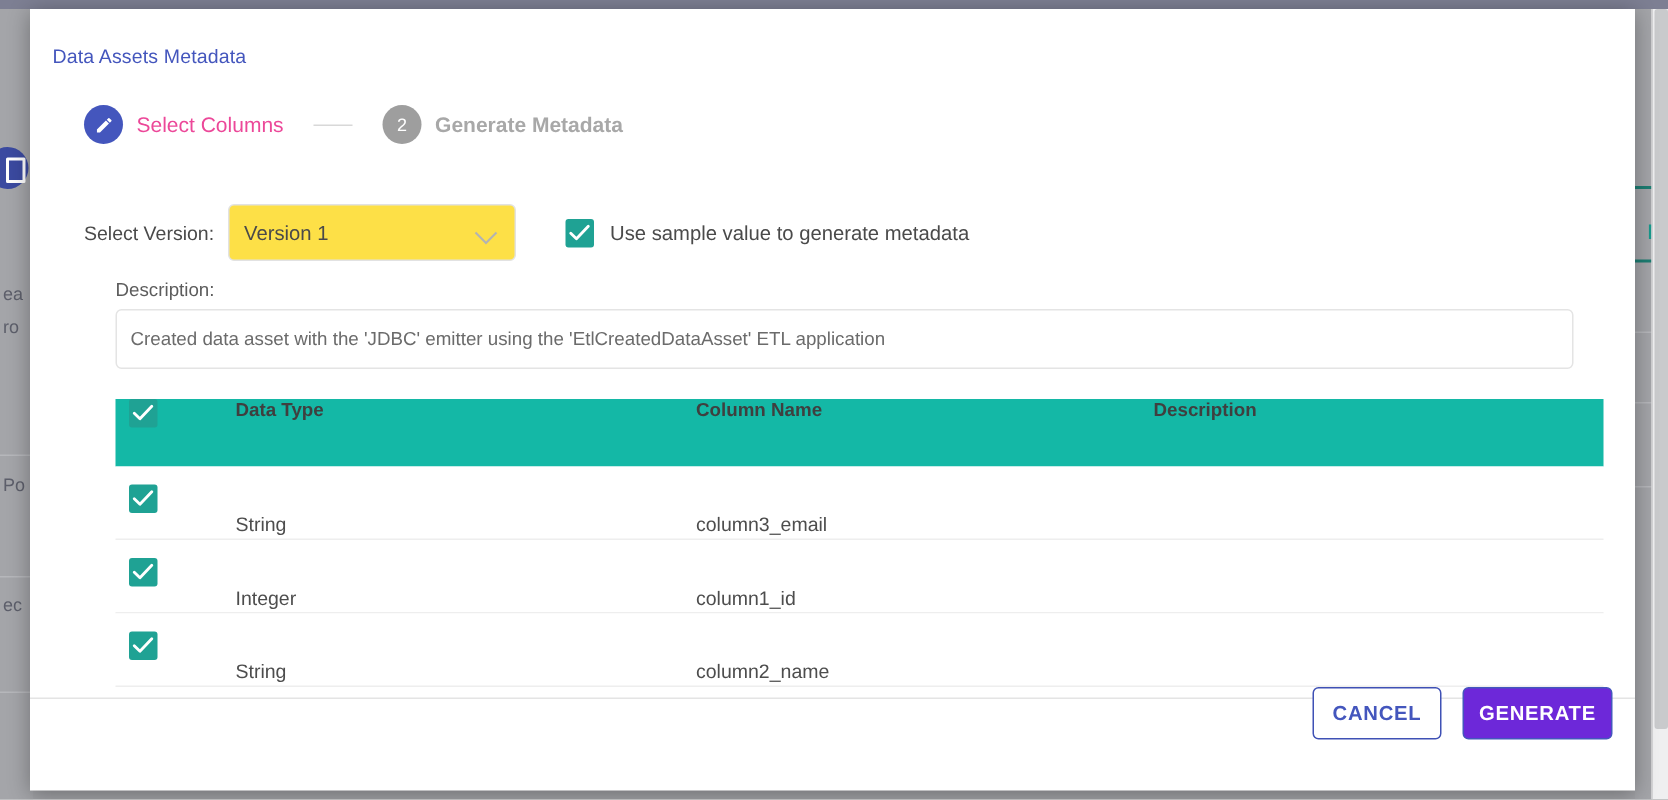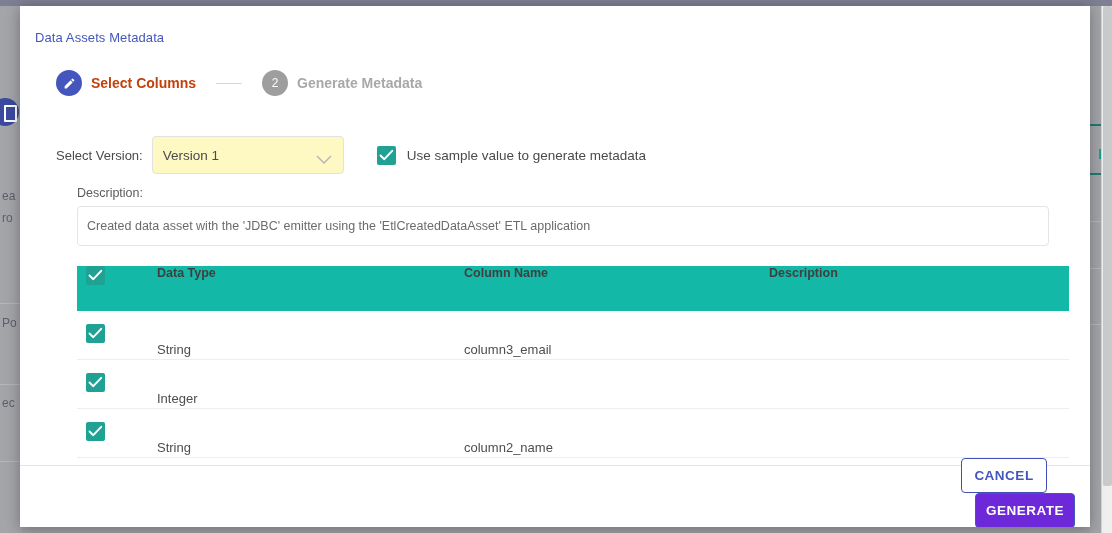--- a/index.html
+++ b/index.html
@@ -165,22 +165,22 @@
     justify-content: center;
     color: #ffffff;
     font-size: 12px;
     flex: 0 0 auto;
   }
   .step-circle.active { background: #4456bd; }
   .step-circle.inactive { background: #9e9e9e; }
   .step-label {
     margin-left: 9px;
     font-size: 14px;
-    font-weight: bold;
-    color: #c2410c;
+    font-weight: normal;
+    color: #ec4899;
   }
   .step-label.dim { color: #a8a8a8; font-weight: bold; }
   .step-connector {
     width: 26px;
     height: 1px;
     background: #d8d8d8;
     margin: 0 20px;
   }
   .pencil-icon svg { display: block; }
 
@@ -195,21 +195,21 @@
   .version-label {
     font-size: 13px;
     color: #4a4a4a;
     margin-right: 9px;
   }
   .select-box {
     width: 192px;
     height: 38px;
     border: 1px solid #e2e2e2;
     border-radius: 4px;
-    background: #fef9c3;
+    background: #fde047;
     display: flex;
     align-items: center;
     padding: 0 10px;
     position: relative;
   }
   .select-value {
     font-size: 13.5px;
     color: #4a4a4a;
   }
   .chev {
@@ -310,22 +310,21 @@
     height: 1px;
     background: #e4e4e4;
   }
 
   
   .actions {
     position: absolute;
     right: 15px;
     top: 452px;
     display: flex;
-    align-items: flex-start;
-    flex-direction: column;
+    align-items: center;
   }
   .btn {
     height: 35px;
     border-radius: 4px;
     font-size: 13.5px;
     font-weight: bold;
     letter-spacing: 0.5px;
     cursor: pointer;
     display: flex;
     align-items: center;
@@ -463,20 +462,21 @@
 
     <div class="tbl-row">
       <div class="c-check">
         <span class="cb">
           <svg width="15" height="13" viewBox="0 0 15 13">
             <path d="M1.5 6.5 L5.3 10.2 L13.2 1.8" fill="none" stroke="#ffffff" stroke-width="1.9" stroke-linecap="round" stroke-linejoin="round"></path>
           </svg>
         </span>
       </div>
       <div class="c-type td">Integer</div>
+      <div class="c-name td">column1_id</div>
       <div class="c-desc td"></div>
     </div>
 
     <div class="tbl-row">
       <div class="c-check">
         <span class="cb">
           <svg width="15" height="13" viewBox="0 0 15 13">
             <path d="M1.5 6.5 L5.3 10.2 L13.2 1.8" fill="none" stroke="#ffffff" stroke-width="1.9" stroke-linecap="round" stroke-linejoin="round"></path>
           </svg>
         </span>

